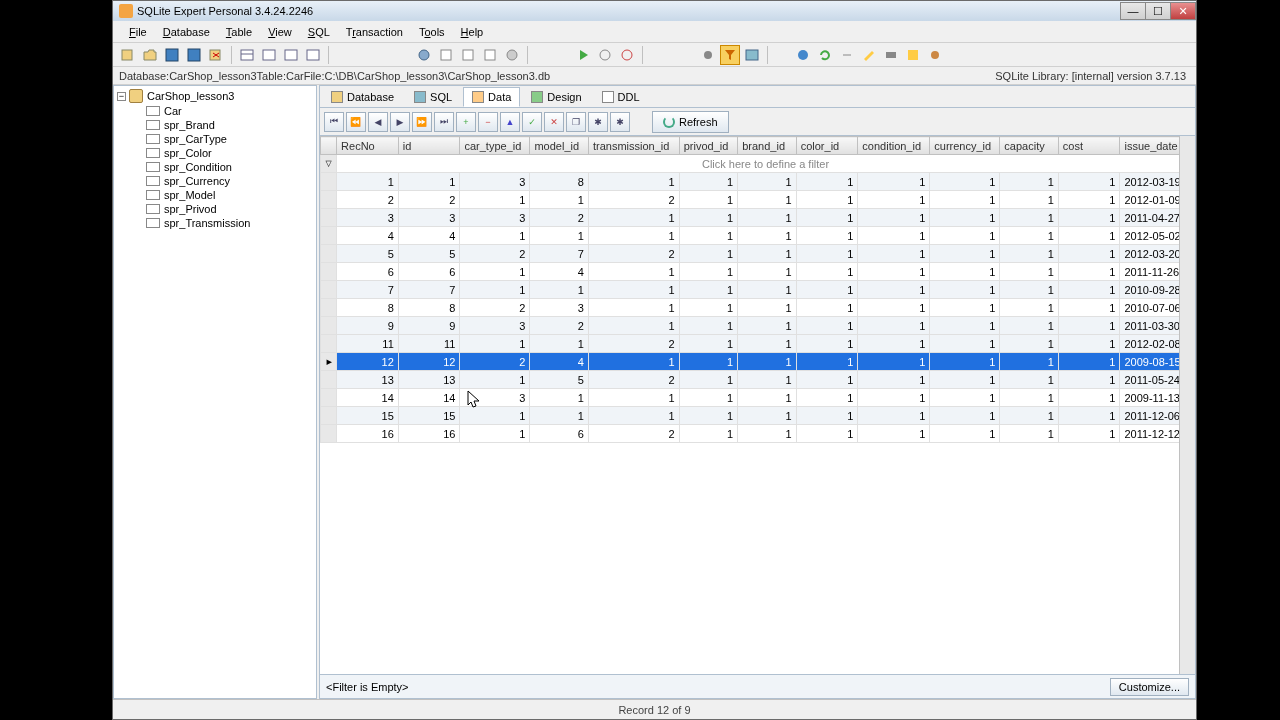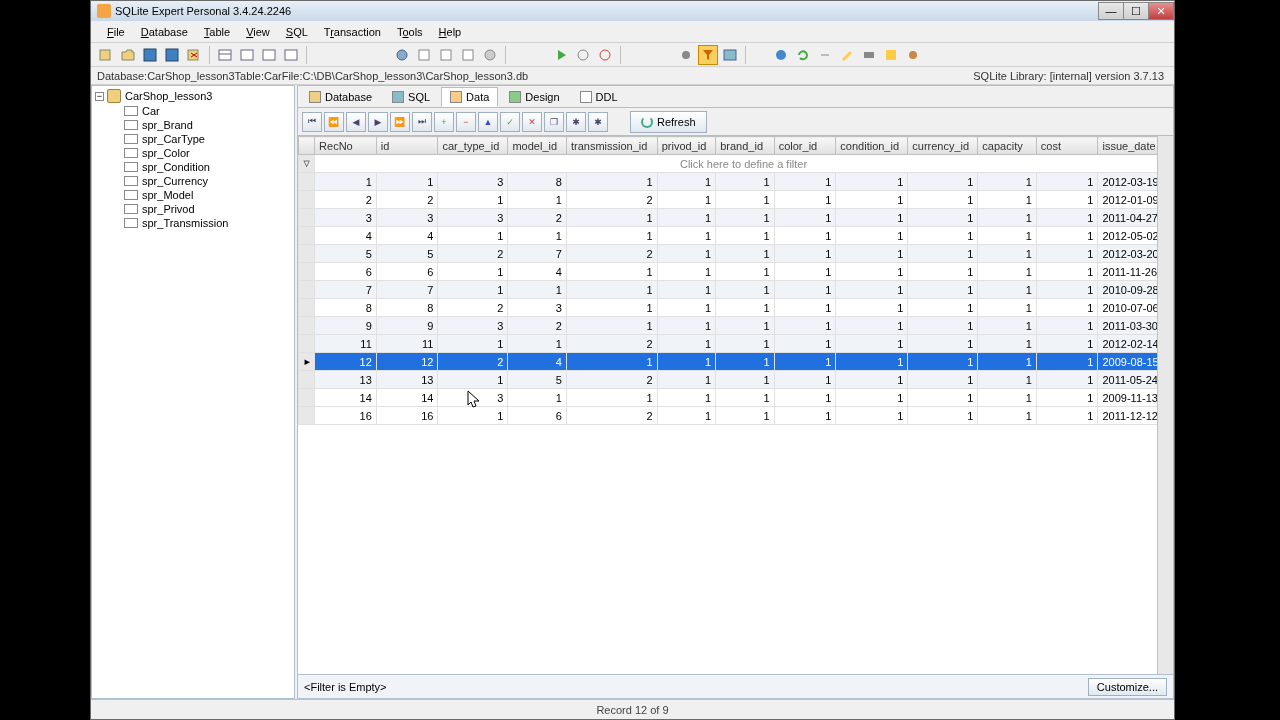--- a/index.html
+++ b/index.html
@@ -1,17 +1,17 @@
 <!DOCTYPE html>
 <html><head>
 <meta charset="utf-8">
 <style>
 * { margin: 0; padding: 0; box-sizing: border-box; font-family: Tahoma, sans-serif; font-size: 11px; }
 body { background: #000; width: 1280px; height: 720px; overflow: hidden; }
-.window { position: absolute; left: 90px; top: 0; width: 1085px; height: 720px; background: #f0f0f0; border: 1px solid #6a6a6a; }
+.window { position: absolute; left: 112px; top: 0; width: 1085px; height: 720px; background: #f0f0f0; border: 1px solid #6a6a6a; }
 .titlebar { height: 20px; background: linear-gradient(#e8f0f8, #c8d8e8); display: flex; align-items: center; padding-left: 6px; }
 .titlebar-icon { width: 14px; height: 14px; margin-right: 4px; background: #f4a442; border-radius: 2px; }
 .window-controls { margin-left: auto; display: flex; }
 .win-btn { width: 26px; height: 18px; border: 1px solid #888; display: flex; align-items: center; justify-content: center; margin-left: -1px; }
 .win-min { background: linear-gradient(#e8e8e8,#d0d0d0); }
 .win-max { background: linear-gradient(#e8e8e8,#d0d0d0); }
 .win-close { background: linear-gradient(#e89090,#c04040); color: #fff; }
 .menubar { height: 22px; background: #f0f0f0; display: flex; align-items: center; padding-left: 8px; border-bottom: 1px solid #d0d0d0; }
 .menu-item { padding: 15px 8px; cursor: default; }
 .menu-item u { text-decoration: underline; }
@@ -509,21 +509,21 @@
                 <td>1</td>
                 <td>1</td>
                 <td>2</td>
                 <td>1</td>
                 <td>1</td>
                 <td>1</td>
                 <td>1</td>
                 <td>1</td>
                 <td>1</td>
                 <td>1</td>
-                <td class="left">2012-02-14</td>
+                <td class="left">2012-02-08</td>
               </tr>
               <tr class="selected">
                 <td class="row-indicator">▸</td>
                 <td>12</td>
                 <td>12</td>
                 <td>2</td>
                 <td>4</td>
                 <td>1</td>
                 <td>1</td>
                 <td>1</td>
@@ -558,20 +558,36 @@
                 <td>1</td>
                 <td>1</td>
                 <td>1</td>
                 <td>1</td>
                 <td>1</td>
                 <td>1</td>
                 <td>1</td>
                 <td>1</td>
                 <td>1</td>
                 <td class="left">2009-11-13</td>
+              </tr>
+              <tr class="even">
+                <td class="row-indicator"></td>
+                <td>15</td>
+                <td>15</td>
+                <td>1</td>
+                <td>1</td>
+                <td>1</td>
+                <td>1</td>
+                <td>1</td>
+                <td>1</td>
+                <td>1</td>
+                <td>1</td>
+                <td>1</td>
+                <td>1</td>
+                <td class="left">2011-12-06</td>
               </tr>
               <tr class="odd">
                 <td class="row-indicator"></td>
                 <td>16</td>
                 <td>16</td>
                 <td>1</td>
                 <td>6</td>
                 <td>2</td>
                 <td>1</td>
                 <td>1</td>

